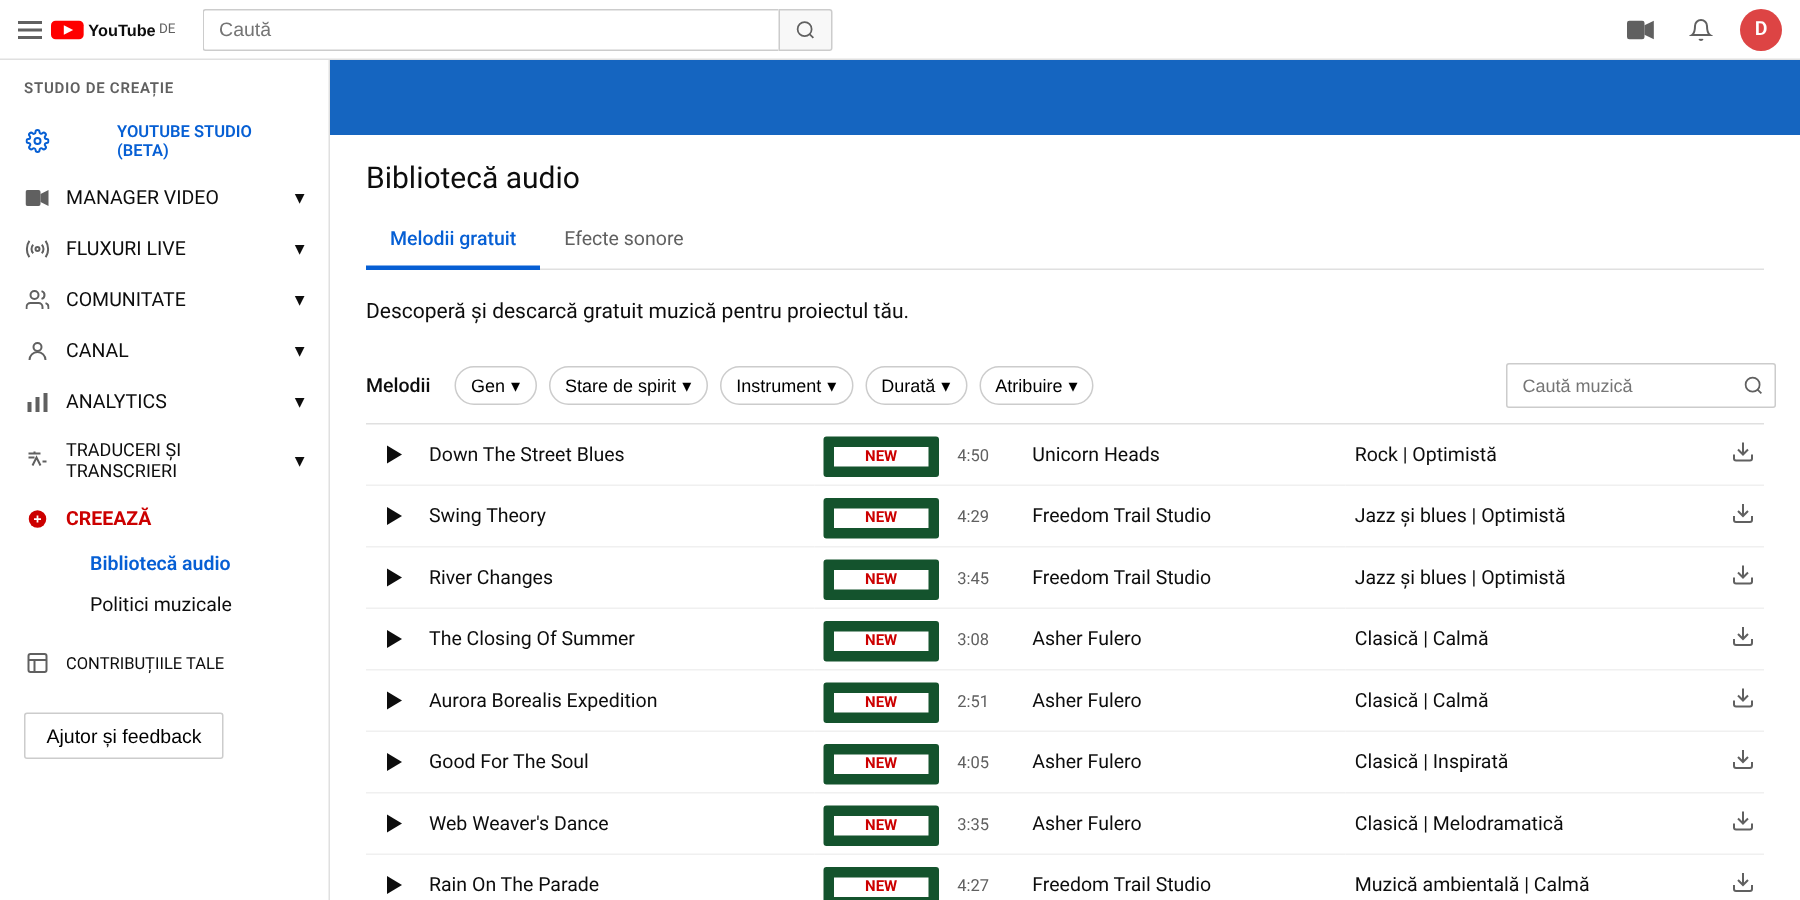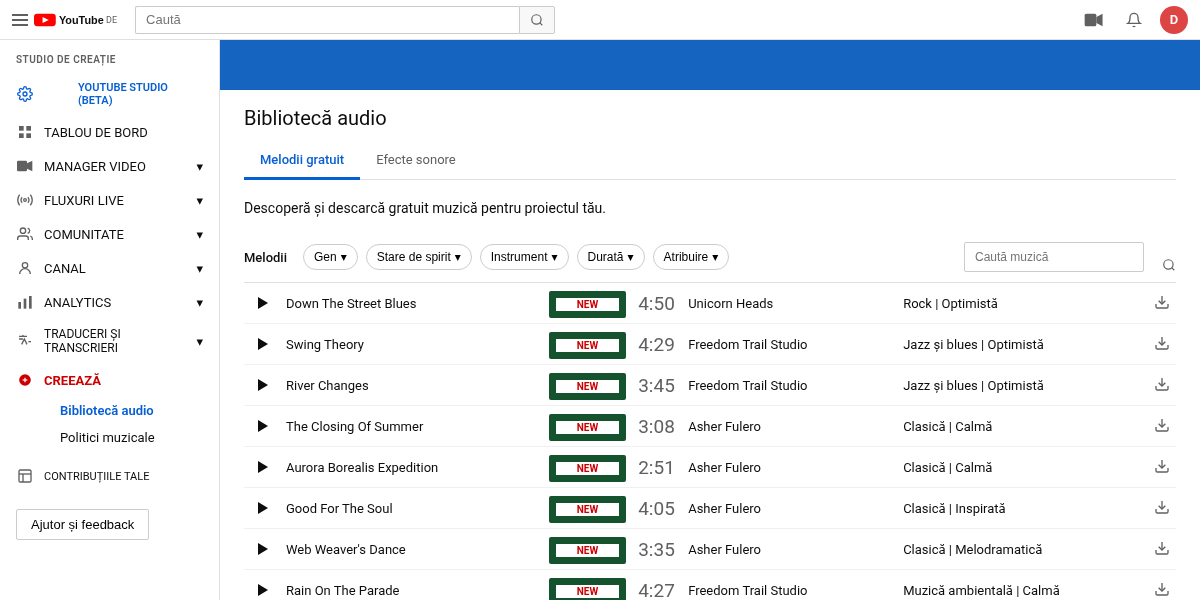--- a/index.html
+++ b/index.html
@@ -77,38 +77,38 @@
 
     
     .table-controls {
       display: flex; align-items: center; gap: 8px; padding: 10px 0; border-bottom: 1px solid #e0e0e0; flex-wrap: wrap;
     }
     .filter-btn {
       display: flex; align-items: center; gap: 4px; padding: 5px 10px;
       border: 1px solid #ccc; border-radius: 18px; font-size: 12px; cursor: pointer; background: #fff;
     }
     .filter-label { font-size: 13px; font-weight: 500; margin-right: 8px; }
-    .search-music-wrap { margin-left: auto; display: flex; align-items: flex-end; gap: 40px; }
+    .search-music-wrap { margin-left: auto; display: flex; align-items: center; }
     .search-music-input {
       height: 30px; border: 1px solid #ccc; padding: 0 30px 0 10px; font-size: 12px;
       outline: none; width: 180px; border-radius: 2px;
     }
 
     .music-table { width: 100%; border-collapse: collapse; }
     .music-table td { padding: 8px 6px; border-bottom: 1px solid #f0f0f0; vertical-align: middle; }
 
     .play-btn {
       width: 24px; height: 24px; border-radius: 50%; background: transparent;
       border: none; cursor: pointer; display: flex; align-items: center; justify-content: center; padding: 0;
     }
     .play-triangle { width: 0; height: 0; border-top: 6px solid transparent; border-bottom: 6px solid transparent; border-left: 10px solid #0d0d0d; margin-left: 2px; }
 
     .song-title { font-size: 13px; font-weight: 400; }
     .new-badge { border: 7px solid #14532d; color: #cc0000; font-size: 10px; font-weight: 700; padding: 1px 21px; border-radius: 2px; white-space: nowrap; }
-    .duration { font-size: 19px; color: #606060; }
+    .duration { font-size: 11px; color: #606060; }
     .artist { font-size: 13px; color: #0d0d0d; }
     .genre-mood { font-size: 13px; color: #0d0d0d; }
     .download-btn { cursor: pointer; color: #606060; }
   </style>
 </head>
 <body>
 
 <div class="topbar">
   <div class="topbar-logo">
     <div class="hamburger-icon">
@@ -159,31 +159,20 @@
     <div class="sidebar-item highlight">
       <div class="item-icon">
         <svg width="16" height="16" viewBox="0 0 24 24" fill="none" stroke="#065fd4" stroke-width="2">
             <circle cx="12" cy="12" r="3"></circle>
             <path d="M19.4 15a1.65 1.65 0 0 0 .33 1.82l.06.06a2 2 0 0 1-2.83 2.83l-.06-.06a1.65 1.65 0 0 0-1.82-.33 1.65 1.65 0 0 0-1 1.51V21a2 2 0 0 1-4 0v-.09A1.65 1.65 0 0 0 9 19.4a1.65 1.65 0 0 0-1.82.33l-.06.06a2 2 0 0 1-2.83-2.83l.06-.06A1.65 1.65 0 0 0 4.68 15a1.65 1.65 0 0 0-1.51-1H3a2 2 0 0 1 0-4h.09A1.65 1.65 0 0 0 4.6 9a1.65 1.65 0 0 0-.33-1.82l-.06-.06a2 2 0 0 1 2.83-2.83l.06.06A1.65 1.65 0 0 0 9 4.68a1.65 1.65 0 0 0 1-1.51V3a2 2 0 0 1 4 0v.09a1.65 1.65 0 0 0 1 1.51 1.65 1.65 0 0 0 1.82-.33l.06-.06a2 2 0 0 1 2.83 2.83l-.06.06A1.65 1.65 0 0 0 19.4 9a1.65 1.65 0 0 0 1.51 1H21a2 2 0 0 1 0 4h-.09a1.65 1.65 0 0 0-1.51 1z"></path>
           </svg>
       </div>
       <span style="font-size:11px; color:#065fd4; font-weight:600;">YOUTUBE STUDIO (BETA)</span>
     </div>
 
-    <div class="sidebar-item">
-      <div class="item-icon">
-        <svg width="16" height="16" viewBox="0 0 24 24" fill="#606060">
-            <rect x="3" y="3" width="7" height="7"></rect>
-            <rect x="14" y="3" width="7" height="7"></rect>
-            <rect x="3" y="14" width="7" height="7"></rect>
-            <rect x="14" y="14" width="7" height="7"></rect>
-          </svg>
-      </div>
-      <span>TABLOU DE BORD</span>
-    </div>
 
     <div class="sidebar-item">
       <div class="item-icon">
         <svg width="16" height="12" viewBox="0 0 24 18" fill="#606060">
             <rect x="0" y="1" width="15" height="16" rx="2"></rect>
             <polygon points="15,5 23,1 23,17 15,13"></polygon>
           </svg>
       </div>
       <span>MANAGER VIDEO</span>
       <span class="chevron">▾</span>

